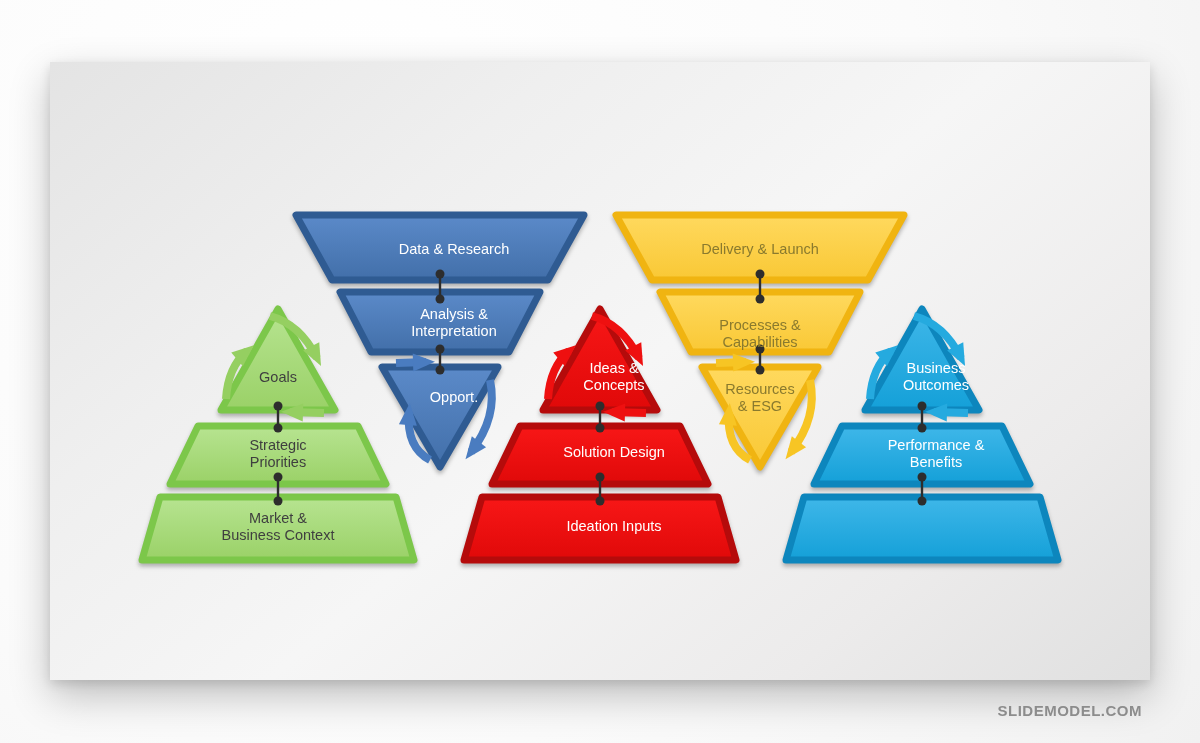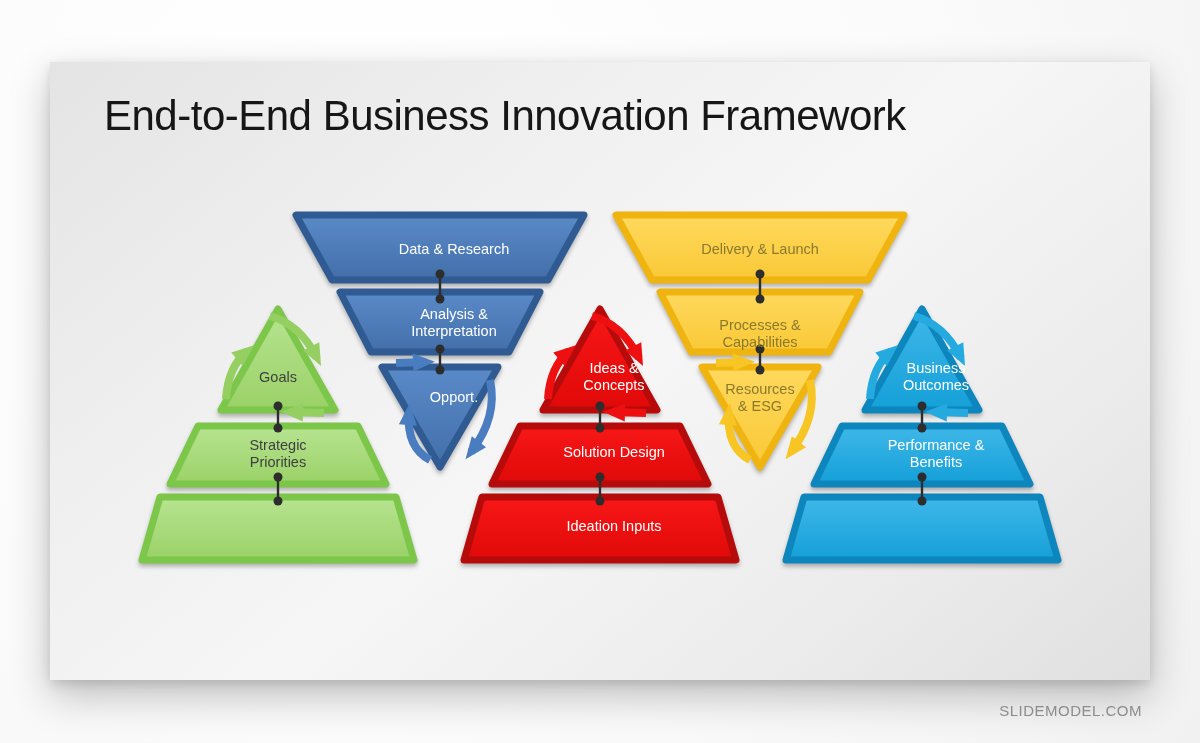--- a/index.html
+++ b/index.html
@@ -15,29 +15,28 @@
   .shape{stroke-linejoin:round;stroke-width:7;filter:drop-shadow(0 3px 2px rgba(0,0,0,.28));}
   .arrow{fill:none;stroke-width:8;stroke-linecap:butt;}
   .conn line{stroke:#2d2d2d;stroke-width:2.4;}
   .conn circle{fill:#2d2d2d;}
   .lbl{position:absolute;transform:translate(-50%,-50%);text-align:center;
     font-size:14.5px;line-height:1.2;white-space:pre-line;pointer-events:none;}
   .t-dark{color:#3f3f3f;}
   .t-white{color:#ffffff;padding-left:28px;}
   .t-olive{color:#8a7a2e;}
   .watermark{position:absolute;right:58px;top:702px;
-    font-size:15px;font-weight:400;letter-spacing:.5px;color:#8c8c8c;}
+    font-size:15px;font-weight:700;letter-spacing:.5px;color:#8c8c8c;}
 </style>
 </head>
 <body>
 
 <div class="page">
   <div class="slide">
 
-    <h1 class="title">End-to-End Business Innovation Framework</h1>
 
     <svg class="diagram" viewBox="0 0 1100 618" xmlns="http://www.w3.org/2000/svg">
       <defs>
         <linearGradient id="g-green" x1="0" y1="0" x2="0" y2="1">
           <stop offset="0" stop-color="#b7e491"></stop>
             <stop offset="1" stop-color="#9ad167"></stop>
         </linearGradient>
         <linearGradient id="g-blue" x1="0" y1="0" x2="0" y2="1">
           <stop offset="0" stop-color="#5b8ac9"></stop>
             <stop offset="1" stop-color="#426fa9"></stop>
@@ -153,20 +152,22 @@
           <line x1="872" y1="415" x2="872" y2="439"></line>
             <circle cx="872" cy="415" r="4.5"></circle>
             <circle cx="872" cy="439" r="4.5"></circle>
         </g>
       </g>
     </svg>
 
     <div class="lbl t-dark" style="left:228px;top:316px">Goals</div>
     <div class="lbl t-dark" style="left:228px;top:392px">Strategic
 Priorities</div>
+    <div class="lbl t-dark" style="left:228px;top:465px">Market &amp;
+Business Context</div>
 
     <div class="lbl t-white" style="left:390px;top:188px">Data &amp; Research</div>
     <div class="lbl t-white" style="left:390px;top:261px">Analysis &amp;
 Interpretation</div>
     <div class="lbl t-white" style="left:390px;top:336px">Opport.</div>
 
     <div class="lbl t-white" style="left:550px;top:315px">Ideas &amp;
 Concepts</div>
     <div class="lbl t-white" style="left:550px;top:391px">Solution Design</div>
     <div class="lbl t-white" style="left:550px;top:465px">Ideation Inputs</div>

